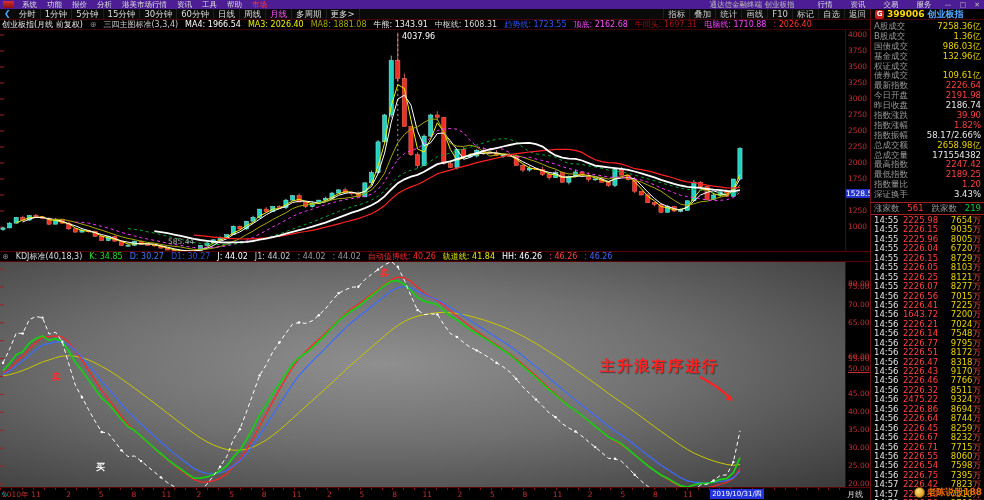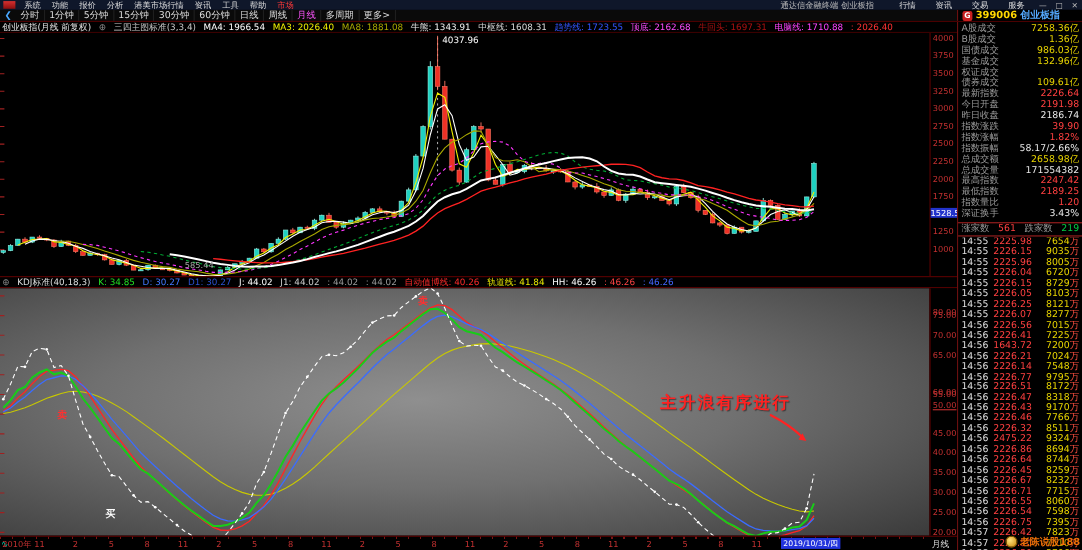--- a/index.html
+++ b/index.html
@@ -1,18 +1,18 @@
 <!DOCTYPE html>
 <html><head>
 <meta charset="utf-8">
 <style>
   *{box-sizing:border-box;margin:0;padding:0;}
   body{width:984px;height:500px;overflow:hidden;background:#000;font-family:"DejaVu Sans",sans-serif;}
   .app{position:relative;width:984px;height:500px;background:#000;overflow:hidden;}
-  .titlebar{height:9px;background:#0f172a;display:flex;align-items:center;font-size:7.5px;line-height:9px;color:#ddd;}
+  .titlebar{height:9px;background:#4c1d95;display:flex;align-items:center;font-size:7.5px;line-height:9px;color:#ddd;}
   .logo{width:11px;height:7px;background:linear-gradient(#d43030,#8c0f0f);margin:0 3px;}
   .menus{display:flex;}
   .menu{padding:0 5px;white-space:nowrap;}
   .menus.right .menu{padding:0 9px;}
   .win-title{color:#bbb;margin-right:14px;white-space:nowrap;}
   .winbtn{padding:0 4px;color:#bbb;font-size:7px;}
   .spacer{flex:1;}
   .toolbar{height:11px;background:#0a0a0a;border-bottom:1px solid #4a0000;display:flex;align-items:center;font-size:8.5px;line-height:10px;color:#ccc;}
   .tb-icon{color:#4aa8ff;font-size:8px;padding:0 4px;}
   .tabs,.tools{display:flex;white-space:nowrap;}
@@ -101,20 +101,30 @@
         <span class="tab">15分钟</span>
         <span class="tab">30分钟</span>
         <span class="tab">60分钟</span>
         <span class="tab">日线</span>
         <span class="tab">周线</span>
         <span class="tab active">月线</span>
         <span class="tab">多周期</span>
         <span class="tab">更多&gt;</span>
       </span>
     <span class="spacer"></span>
+    <span class="tools">
+        <span class="tool">指标</span>
+        <span class="tool">叠加</span>
+        <span class="tool">统计</span>
+        <span class="tool">画线</span>
+        <span class="tool">F10</span>
+        <span class="tool">标记</span>
+        <span class="tool">自选</span>
+        <span class="tool">返回</span>
+      </span>
     <div class="symbol-head">
       <span class="g-icon">G</span>
       <span class="sym-code">399006</span>
       <span class="sym-name">创业板指</span>
     </div>
   </div>
 
   <div class="content">
     <div class="chart-col">
       <div class="info-bar">

